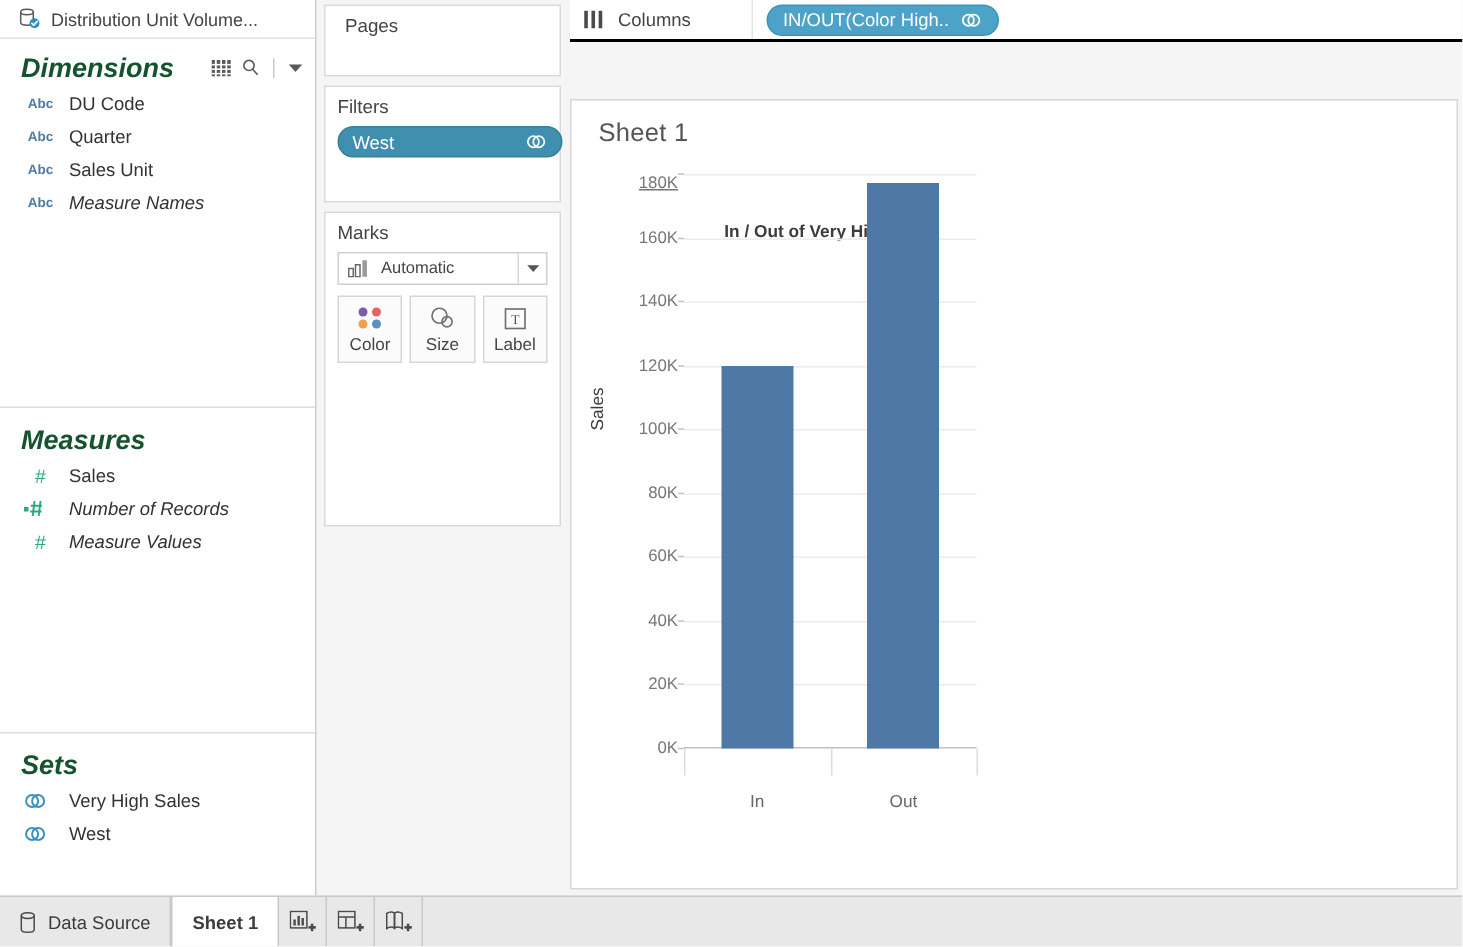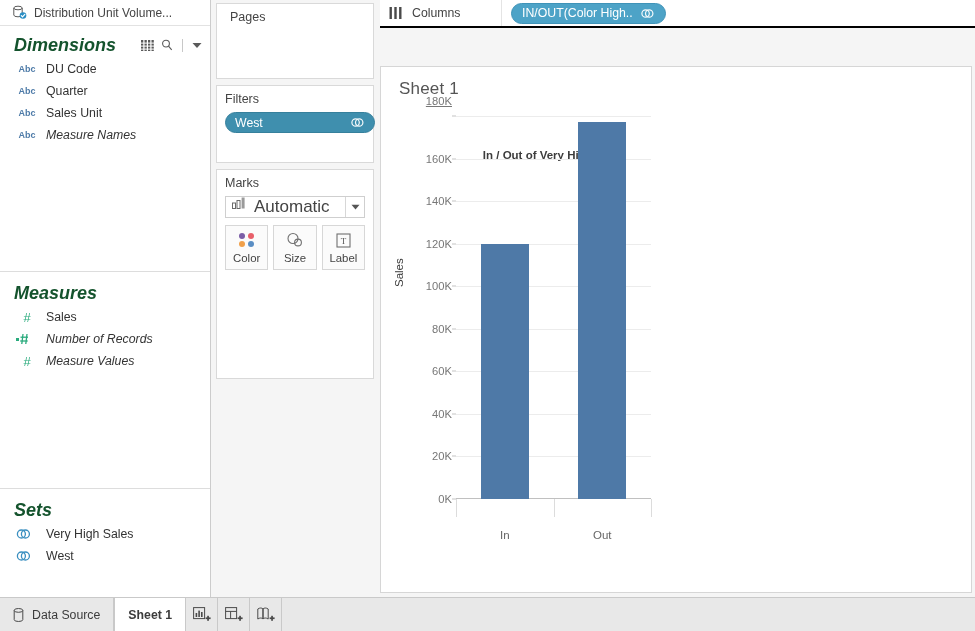--- a/index.html
+++ b/index.html
@@ -116,21 +116,21 @@
   .card {
     background: #ffffff;
     border: 1px solid #d9d9d9;
     margin-bottom: 6px;
     padding: 6px 8px 8px 8px;
   }
   .card-title {
     font-size: 12.5px; color: #444;
     margin-bottom: 6px;
   }
-  #pages-card { height: 76px; padding-left: 13px; }
+  #pages-card { height: 48px; padding-left: 13px; }
   #filters-card { height: 78px; }
   #marks-card { height: 210px; }
 
   .pill {
     display: inline-flex; align-items: center;
     height: 21px;
     border-radius: 11px;
     color: #ffffff;
     font-size: 12.3px;
     padding: 0 9px;
@@ -145,23 +145,23 @@
   .pill-icon { font-size: 12px; opacity: .95; }
 
   .marks-dd {
     display: flex; align-items: center;
     height: 22px;
     border: 1px solid #cfcfcf;
     background: #ffffff;
     margin-bottom: 7px;
   }
   .marks-dd-body {
-    flex: 1; display: flex; gap: 7px;
+    flex: 1; display: flex; align-items: center; gap: 7px;
     padding-left: 6px;
-    font-size: 17px; color: #444;
+    font-size: 11px; color: #444;
   }
   .marks-dd-arrow {
     width: 19px; height: 100%;
     border-left: 1px solid #d7d7d7;
     display: flex; align-items: center; justify-content: center;
     font-size: 8px; color: #555;
   }
   .mark-btn-row { display: flex; gap: 5px; margin-bottom: 5px; }
   .mark-btn {
     width: 47px; height: 45px;
@@ -557,21 +557,21 @@
           <div class="y-tick" style="top: 229.778px;">80K</div>
           <div class="tick-mark" style="top: 229.778px;"></div>
           <div class="y-tick" style="top: 187.222px;">100K</div>
           <div class="tick-mark" style="top: 187.222px;"></div>
           <div class="y-tick" style="top: 144.667px;">120K</div>
           <div class="tick-mark" style="top: 144.667px;"></div>
           <div class="y-tick" style="top: 102.111px;">140K</div>
           <div class="tick-mark" style="top: 102.111px;"></div>
           <div class="y-tick" style="top: 59.5556px;">160K</div>
           <div class="tick-mark" style="top: 59.5556px;"></div>
-          <div class="y-tick" style="top: 2px; text-decoration: underline;">180K</div>
+          <div class="y-tick" style="top: 23px; text-decoration: underline;">180K</div>
           <div class="tick-mark" style="top: 17px;"></div>
         </div>
       <div id="plot">
         <div id="axis-line"></div>
       <div class="gridline" style="top: 357.444px;"></div>
           <div class="gridline" style="top: 314.889px;"></div>
           <div class="gridline" style="top: 272.333px;"></div>
           <div class="gridline" style="top: 229.778px;"></div>
           <div class="gridline" style="top: 187.222px;"></div>
           <div class="gridline" style="top: 144.667px;"></div>

